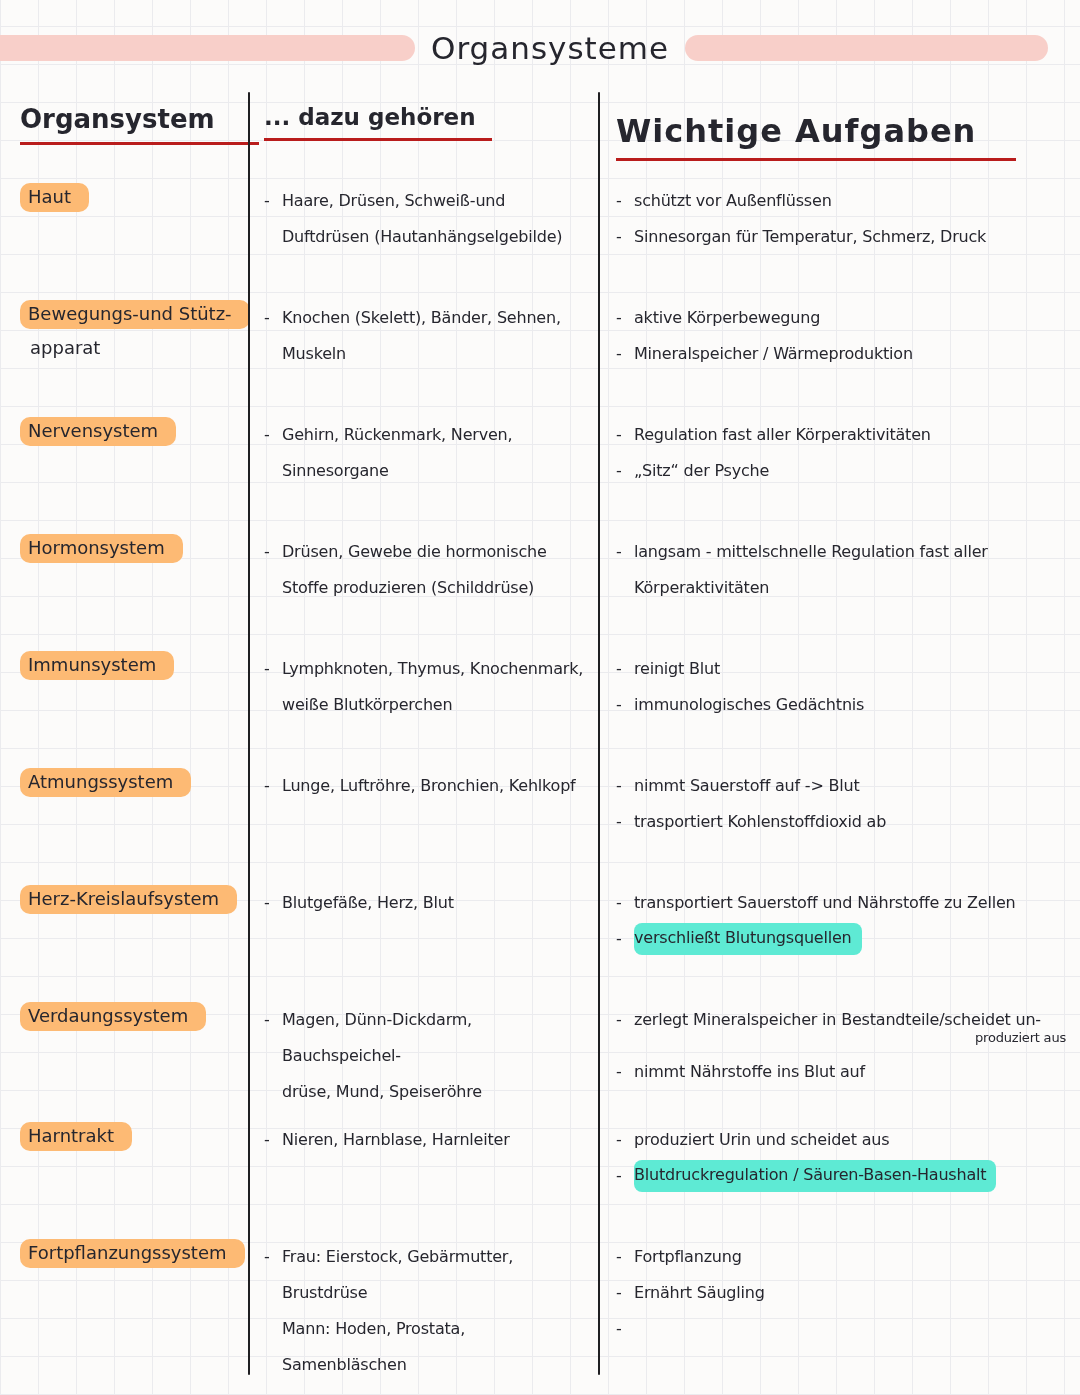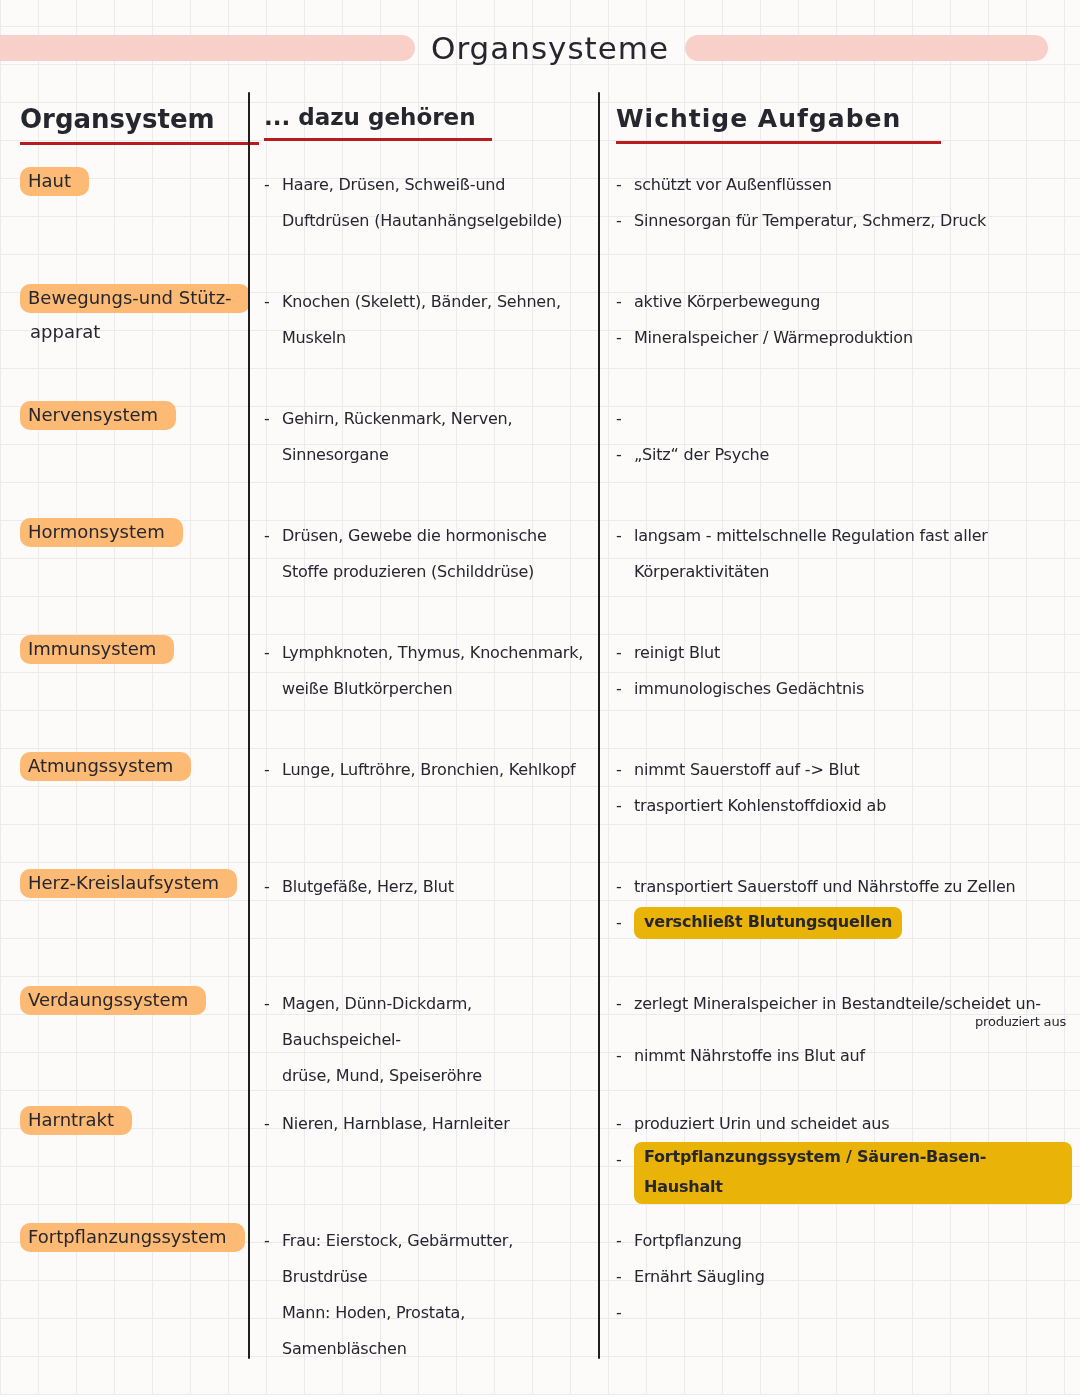--- a/index.html
+++ b/index.html
@@ -31,31 +31,31 @@
   .row { display: grid; grid-template-columns: 248px 350px 1fr; }
   .header-row { margin-bottom: 10px; }
   .cell { padding-top: 12px; }
   .c1 { padding-left: 20px; padding-right: 10px; }
   .c2 { padding-left: 16px; padding-right: 6px; }
   .c3 { padding-left: 18px; padding-right: 8px; }
 
   .hd { display: inline-block; font-weight: 700; border-bottom: 3px solid #b91c1c; padding-bottom: 8px; }
   .hd1 { font-size: 26px; padding-right: 44px; }
   .hd2 { font-size: 23px; padding-right: 16px; }
-  .hd3 { font-size: 25px; padding-right: 40px; letter-spacing: 1px; }
+  .hd3 { font-size: 32px; padding-right: 40px; letter-spacing: 1px; margin-top: 8px; }
 
   #rows .row { min-height: 117px; }
   .pill { display: inline-block; background: #fdba74; border-radius: 10px; padding: 3px 18px 5px 8px; font-size: 18px; white-space: nowrap; }
   .label2 { font-size: 18px; padding-left: 10px; margin-top: 8px; }
 
   .line { display: flex; font-size: 16px; letter-spacing: -0.2px; line-height: 36px; }
   .dash { flex: 0 0 18px; }
   .dash.hide { visibility: hidden; }
   .txt { min-width: 0; }
-  .txt.hl { background: #eab308; border-radius: 8px; padding: 0 10px 2px 10px; align-self: center; line-height: 30px; font-weight: bold; }
+  .txt.hl { background: #5eead4; border-radius: 8px; padding: 0 10px 2px 0; align-self: center; line-height: 30px; }
   .line.small { font-size: 13px; line-height: 16px; justify-content: flex-end; padding-right: 6px; margin-top: -8px; margin-bottom: 8px; }
 </style>
 </head>
 <body>
 
 <div class="sheet">
   <header class="title-row">
     <span class="band band-left"></span>
     <h1 class="title">Organsysteme</h1>
     <span class="band band-right"></span>
@@ -132,20 +132,21 @@
               <span class="txt">Gehirn, Rückenmark, Nerven,</span>
             </div>
             <div class="line">
               <span class="dash hide">-</span>
               <span class="txt">Sinnesorgane</span>
             </div>
           </div>
           <div class="cell c3">
             <div class="line">
               <span class="dash">-</span>
+              <span class="txt">Regulation fast aller Körperaktivitäten</span>
             </div>
             <div class="line">
               <span class="dash">-</span>
               <span class="txt">„Sitz“ der Psyche</span>
             </div>
           </div>
         </div>
         <div class="row">
           <div class="cell c1"><span class="pill">Hormonsystem</span></div>
           <div class="cell c2">
@@ -265,21 +266,21 @@
               <span class="txt">Nieren, Harnblase, Harnleiter</span>
             </div>
           </div>
           <div class="cell c3">
             <div class="line">
               <span class="dash">-</span>
               <span class="txt">produziert Urin und scheidet aus</span>
             </div>
             <div class="line">
               <span class="dash">-</span>
-              <span class="txt hl">Fortpflanzungssystem / Säuren-Basen-Haushalt</span>
+              <span class="txt hl">Blutdruckregulation / Säuren-Basen-Haushalt</span>
             </div>
           </div>
         </div>
         <div class="row">
           <div class="cell c1"><span class="pill">Fortpflanzungssystem</span></div>
           <div class="cell c2">
             <div class="line">
               <span class="dash">-</span>
               <span class="txt">Frau: Eierstock, Gebärmutter, Brustdrüse</span>
             </div>

